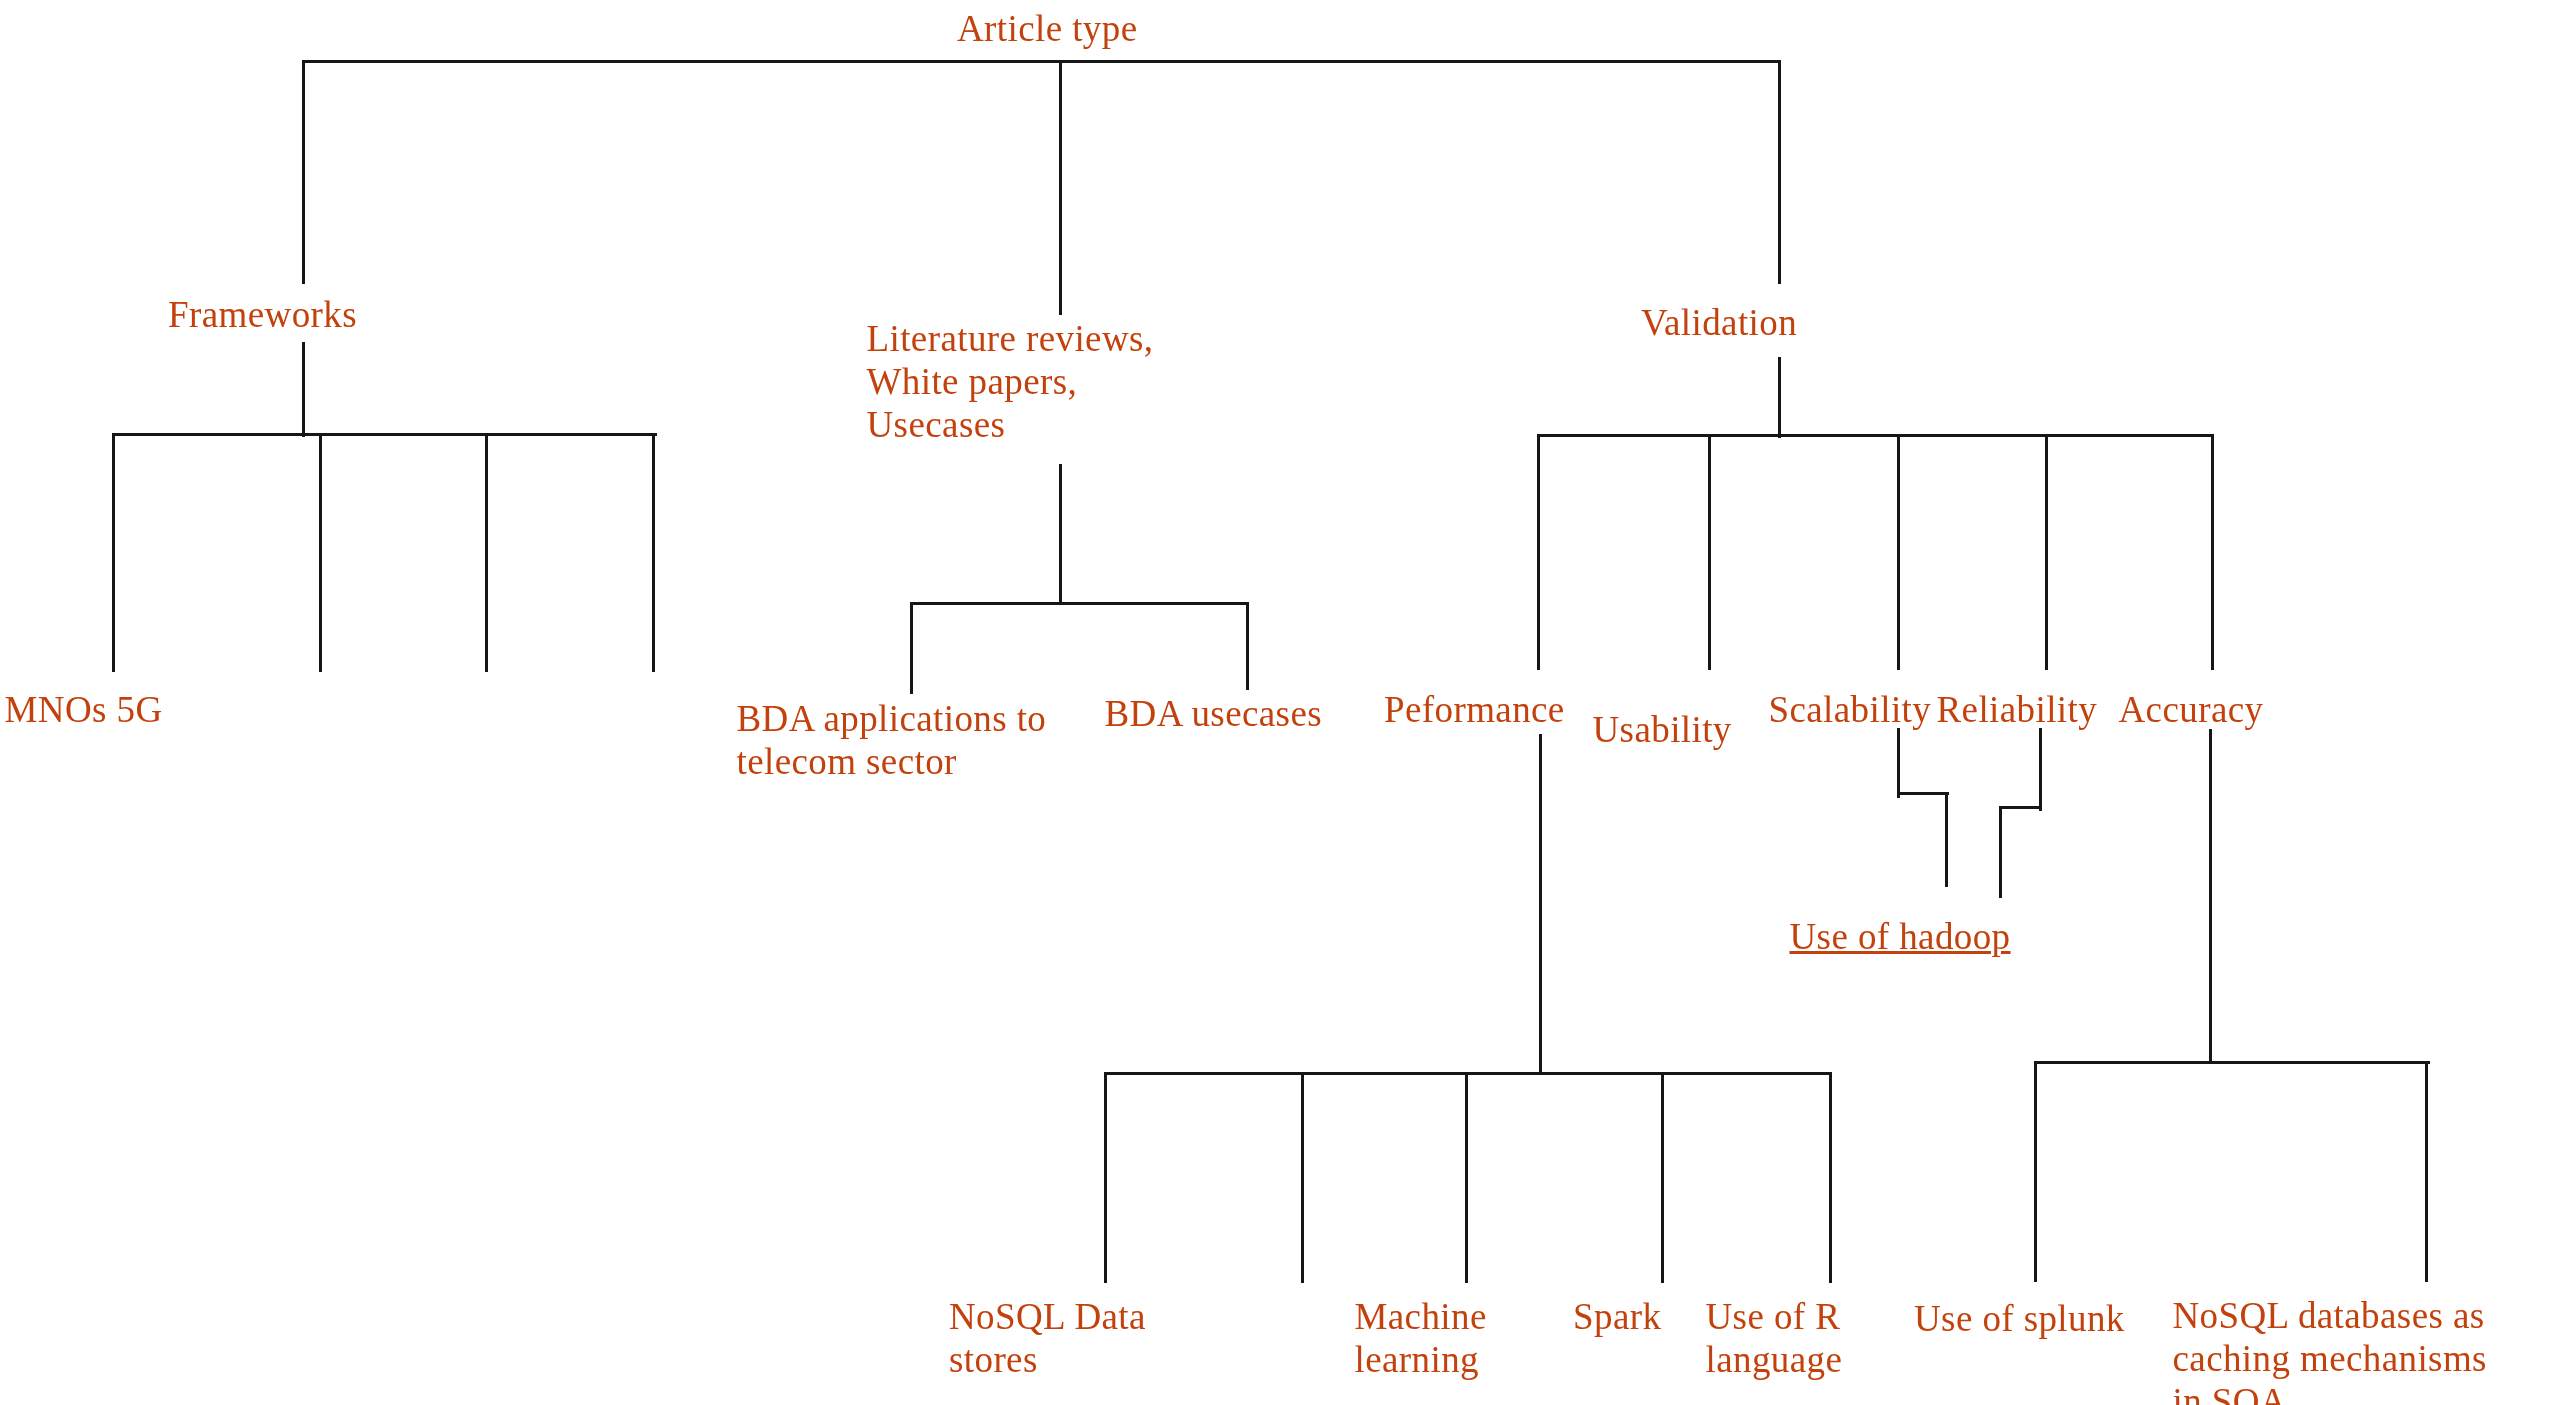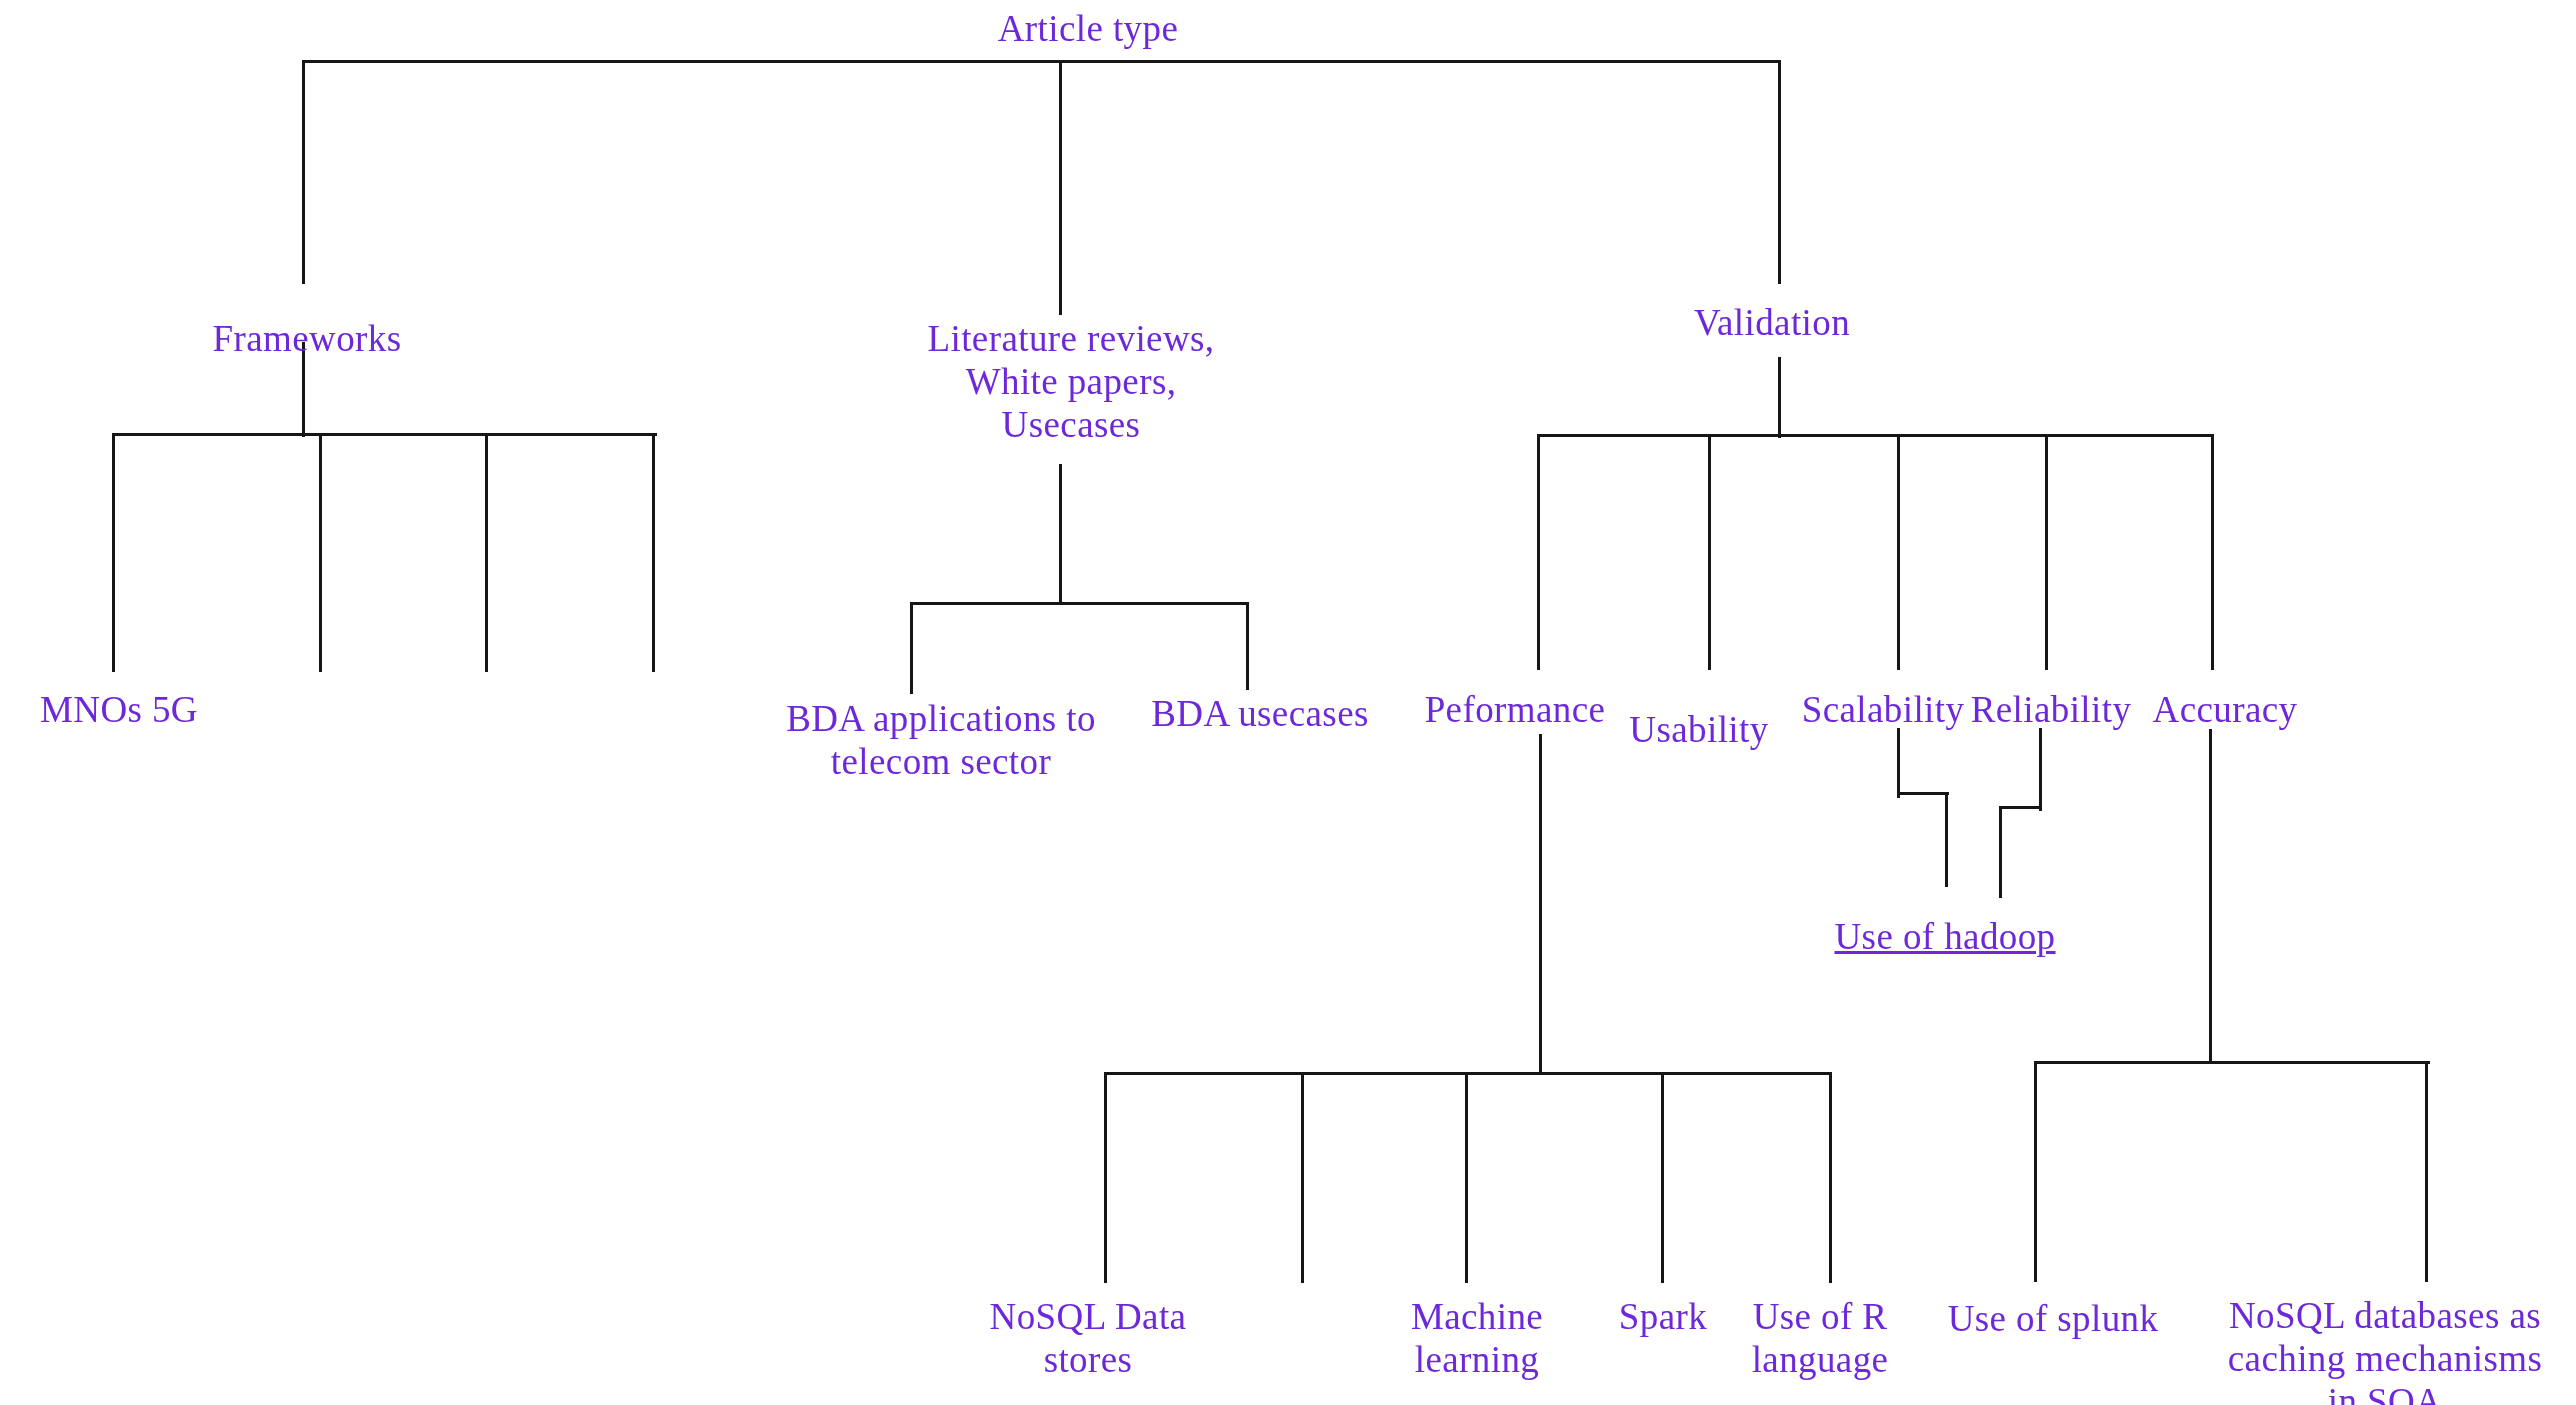--- a/index.html
+++ b/index.html
@@ -7,25 +7,24 @@
     position: relative;
     width: 2576px;
     height: 1406px;
     background: #ffffff;
     overflow: hidden;
     font-family: "Liberation Serif", "DejaVu Serif", serif;
   }
   .lbl {
     position: absolute;
     transform: translateX(-50%);
-    text-align: center;
     white-space: pre-line;
     font-size: 37px;
     line-height: 43px;
-    color: #6d28d9;
+    color: #c2410c;
     letter-spacing: 0.4px;
   }
   .h, .v { position: absolute; background: #161616; }
   .h { height: 3.3px; }
   .v { width: 3.3px; }
 </style>
 </head>
 <body>
 
 <div id="stage">
@@ -70,21 +69,21 @@
   <div class="h" style="left:1999px; top:806px; width:43px;"></div>
   <div class="v" style="left:1999px; top:806px; height:92px;"></div>
 
   <div class="v" style="left:2209px; top:729px; height:334px;"></div>
   <div class="h" style="left:2034px; top:1061px; width:396px;"></div>
   <div class="v" style="left:2034px; top:1061px; height:221px;"></div>
   <div class="v" style="left:2425px; top:1061px; height:221px;"></div>
 
   <div class="lbl" style="left:1088px; top:6.5px; width:262px;">Article type</div>
 
-  <div class="lbl" style="left:307px; top:293px; width:278px;margin-top:24px;">Frameworks</div>
+  <div class="lbl" style="left:307px; top:293px; width:278px;">Frameworks</div>
   <div class="lbl" style="left:1071px; top:317px; width:409px;">Literature reviews,
 White papers,
 Usecases</div>
   <div class="lbl" style="left:1772px; top:301px; width:262px;">Validation</div>
 
   <div class="lbl" style="left:119px; top:688px; width:229px;">MNOs 5G</div>
 
   <div class="lbl" style="left:941px; top:697px; width:409px;">BDA applications to
 telecom sector</div>
   <div class="lbl" style="left:1260px; top:692px; width:311px;">BDA usecases</div>

